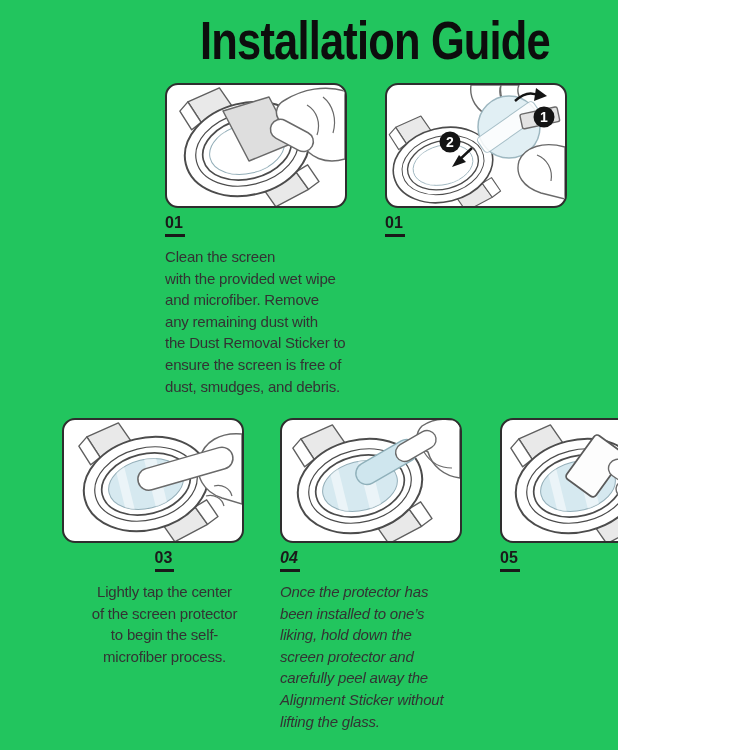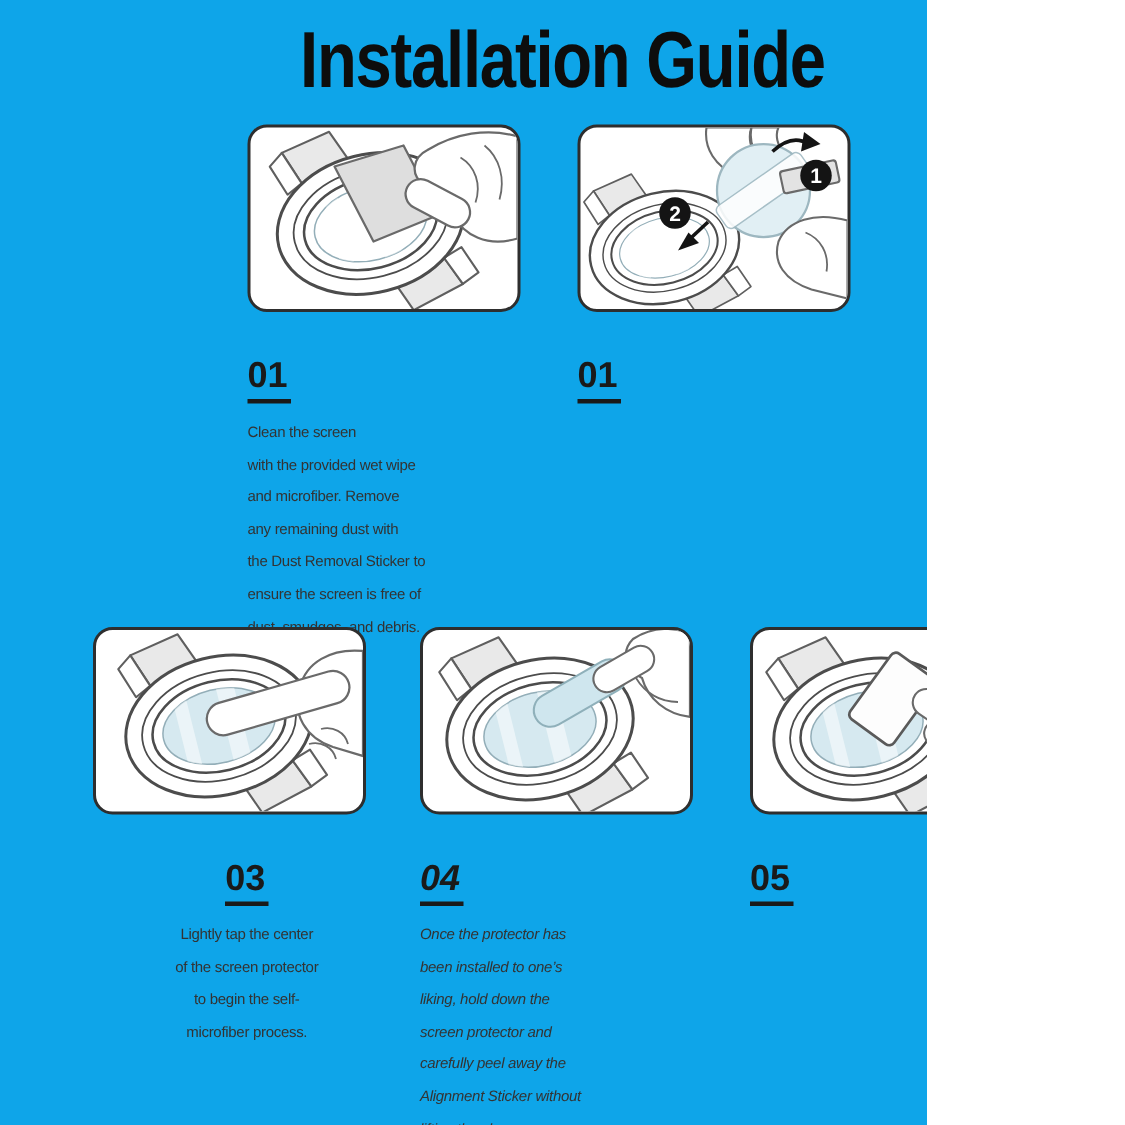--- a/index.html
+++ b/index.html
@@ -1,17 +1,17 @@
 <!DOCTYPE html>
 <html><head>
 <meta charset="utf-8">
 <style>
   html,body{margin:0;padding:0;background:#ffffff;}
   body{width:750px;height:750px;font-family:"Liberation Sans",sans-serif;}
-  .page{position:relative;width:618px;height:750px;background:#0ea5e9;overflow:hidden;}
+  .page{position:relative;width:618px;height:750px;background:#22c55e;overflow:hidden;}
 
   h1.title{
     position:absolute;top:14px;left:0;width:750px;margin:0;
     text-align:center;font-size:53px;line-height:1;font-weight:bold;
     color:#0d0d0d;letter-spacing:-1px;transform:scaleX(.82);
   }
 
   .step{position:absolute;width:205px;}
   #step1{left:165px;top:83px;}
   #step2{left:385px;top:83px;}
@@ -19,26 +19,26 @@
   #step4{left:280px;top:418px;font-style:italic;}
   #step5{left:500px;top:418px;}
 
   .illo{
     width:178px;height:121px;border:2.4px solid #2e2e2e;border-radius:13px;
     background:#fff;overflow:hidden;
   }
   .illo svg{display:block;width:178px;height:121px;}
 
   .num{
-    display:inline-block;margin-top:31px;font-size:24px;font-weight:bold;
+    display:inline-block;margin-top:7px;font-size:16px;font-weight:bold;
     line-height:1;color:#1a1a1a;border-bottom:3px solid #1a1a1a;
     padding:0 2px 3px 0;
   }
   .desc{
-    margin:9px 0 0;font-size:10px;line-height:21.6px;color:#333333;
+    margin:9px 0 0;font-size:15px;line-height:21.6px;color:#333333;
     letter-spacing:-0.2px;white-space:pre;
   }
 </style>
 </head>
 <body>
 
 <svg width="0" height="0" style="position:absolute" aria-hidden="true">
   <defs>
     <clipPath id="scrClip">
         <ellipse rx="38" ry="24.5"></ellipse>

